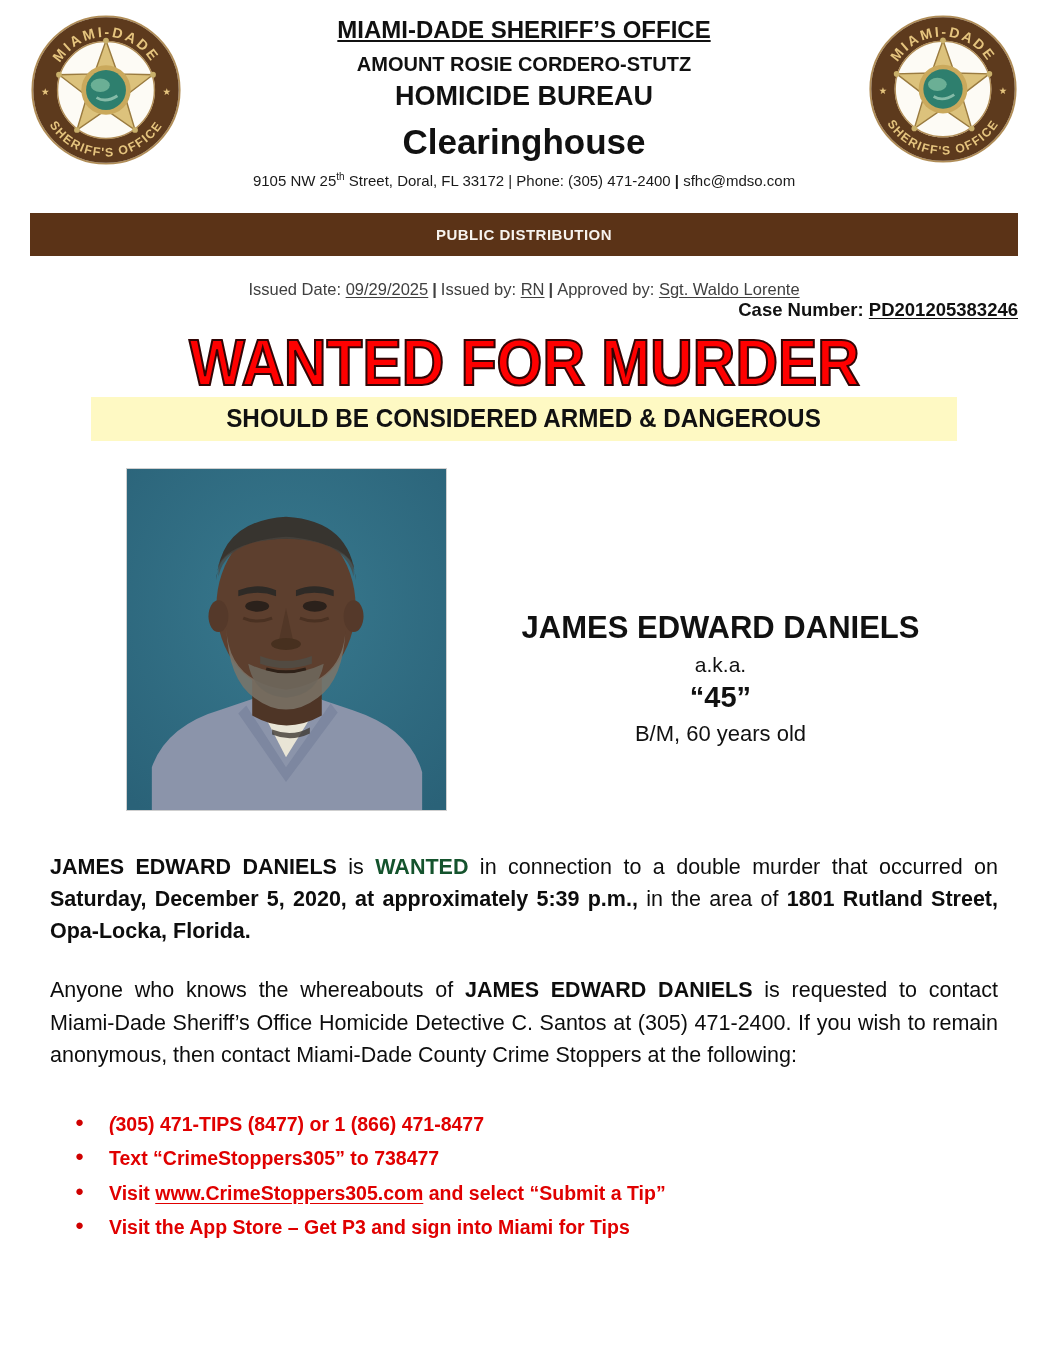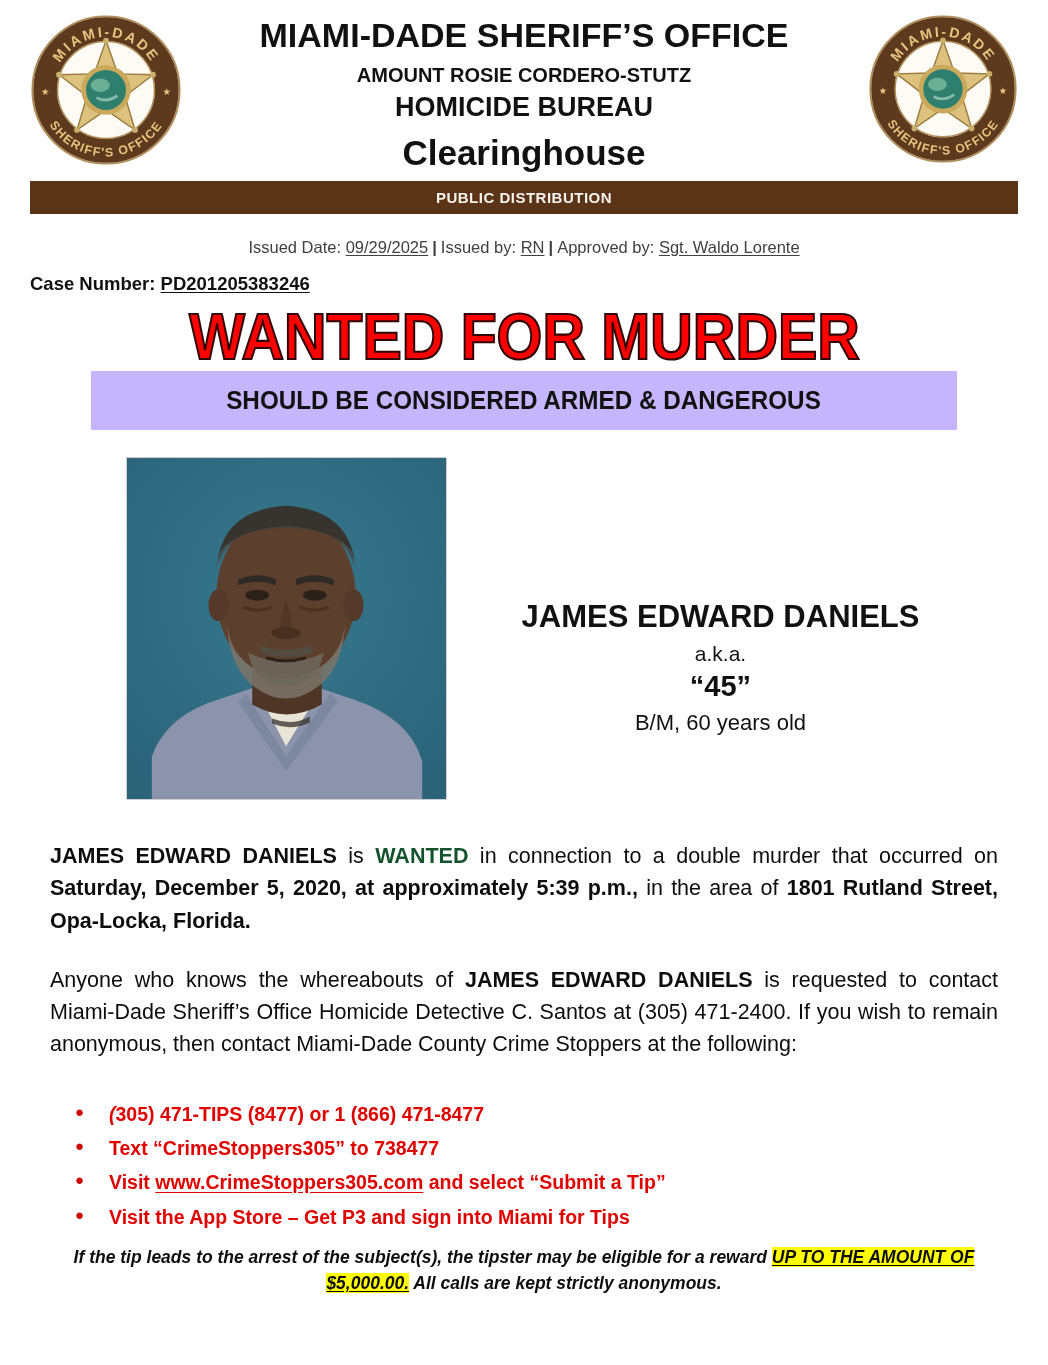--- a/index.html
+++ b/index.html
@@ -10,55 +10,55 @@
     color: #111;
     overflow: hidden;
   }
   .page { width: 1048px; height: 1365px; padding: 12px 30px 0 30px; background: #fff; }
 
   
   .header-row { display: flex; align-items: flex-start; }
   .badge-wrap { width: 158px; flex: 0 0 158px; padding-top: 2px; }
   .badge-wrap.right { display: flex; justify-content: flex-end; }
   .header-center { flex: 1; text-align: center; padding-top: 4px; }
-  .office-title  { font-size: 34px; font-weight: bold; letter-spacing: 0px; line-height: 1.15; }
+  .office-title  { font-size: 24px; font-weight: bold; letter-spacing: 0px; line-height: 1.15; text-decoration: underline; }
   .sheriff-line  { font-size: 20px; font-weight: bold; margin-top: 9px; }
   .bureau-line   { font-size: 27px; font-weight: bold; margin-top: 5px; }
   .unit-line     { font-size: 35px; font-weight: bold; margin-top: 10px; }
   .address-line  { font-size: 15px; margin-top: 9px; color: #1a1a1a; }
   .address-line sup { font-size: 10px; }
   .address-line .bold-pipe { font-weight: bold; }
 
   
   .dist-bar {
-    margin-top: 8px; height: 33px; background: #5b3317;
+    margin-top: 24px; height: 43px; background: #5b3317;
     display: flex; align-items: center; justify-content: center;
   }
   .dist-bar span { color: #f7f3ee; font-weight: bold; font-size: 15px; letter-spacing: 0.5px; }
 
   
   .meta-line1 { margin-top: 24px; text-align: center; font-size: 16.5px; color: #404040; }
   .meta-line1 .u { text-decoration: underline; text-underline-offset: 2px; }
   .meta-line1 .sep { padding: 0 4px; font-weight: bold; }
-  .meta-line2 { margin-top: 16px; text-align: left; font-size: 18.5px; font-weight: bold; }
+  .meta-line2 { margin-top: 0; text-align: right; font-size: 18.5px; font-weight: bold; }
   .meta-line2 .u { text-decoration: underline; text-underline-offset: 2px; }
 
   
   .headline-wrap { margin-top: 10px; text-align: center; }
   .headline {
     display: inline-block;
     font-size: 64px; font-weight: bold; line-height: 1.0;
     color: #ff0000;
     -webkit-text-stroke: 2.2px #310505;
     text-shadow: 0 0 1px #310505;
     transform: scaleX(0.92); transform-origin: center;
     letter-spacing: 0px; white-space: nowrap;
   }
   .warning-banner {
-    margin: 2px auto 0 auto; width: 866px; height: 59px; background: #c4b5fd;
+    margin: 2px auto 0 auto; width: 866px; height: 44px; background: #fef9c3;
     display: flex; align-items: center; justify-content: center;
   }
   .warning-banner span {
     font-size: 25px; font-weight: bold; color: #111;
     transform: scaleX(0.97); white-space: nowrap; letter-spacing: 0px;
   }
 
   
   .subject-row { margin-top: 27px; display: flex; }
   .photo-frame {
@@ -139,20 +139,21 @@
         <ellipse cx="74" cy="75" rx="10" ry="7" fill="#8cc9ab" opacity="0.65"></ellipse>
         <path d="M 70,88 Q 80,94 92,86" stroke="#bfe3cf" stroke-width="3" fill="none" opacity="0.6"></path>
       </svg>
     </div>
 
     <div class="header-center">
       <div class="office-title">MIAMI-DADE SHERIFF’S OFFICE</div>
       <div class="sheriff-line">AMOUNT ROSIE CORDERO-STUTZ</div>
       <div class="bureau-line">HOMICIDE BUREAU</div>
       <div class="unit-line">Clearinghouse</div>
+      <div class="address-line"><span>9105 NW 25</span><sup>th</sup><span> Street, Doral, FL 33172 |  Phone: (305) 471-2400 </span><span class="bold-pipe">|</span><span> sfhc@mdso.com</span></div>
     </div>
 
     <div class="badge-wrap right">
       <svg width="150" height="150" viewBox="0 0 160 160">
         <circle cx="80" cy="80" r="77.5" fill="#fdfbf5" stroke="#b08d57" stroke-width="2"></circle>
         <circle cx="80" cy="80" r="64" fill="none" stroke="#5d3a1d" stroke-width="25"></circle>
         <circle cx="80" cy="80" r="51" fill="#fdfbf5" stroke="#b08d57" stroke-width="1.5"></circle>
         <defs>
           <path id="arcTopR" d="M 24,80 A 56,56 0 0 1 136,80"></path>
           <path id="arcBotR" d="M 10,80 A 70,70 0 0 0 150,80"></path>
@@ -249,15 +250,14 @@
 
   <p class="body-para para-2"><span>Anyone who knows the whereabouts of </span><span class="b">JAMES EDWARD DANIELS</span><span> is requested to contact Miami-Dade Sheriff’s Office Homicide Detective C. Santos at (305) 471-2400. If you wish to remain anonymous, then contact Miami-Dade County Crime Stoppers at the following:</span></p>
 
   <ul class="tips-list">
     <li><span class="ital">(</span><span>305) 471-TIPS (8477) or 1 (866) 471-8477</span></li>
     <li><span>Text “CrimeStoppers305” to 738477</span></li>
     <li><span>Visit </span><span class="u">www.CrimeStoppers305.com</span><span> and select “Submit a Tip”</span></li>
     <li><span>Visit the App Store – Get P3 and sign into Miami for Tips</span></li>
   </ul>
 
-  <p class="footer-note"><span>If the tip leads to the arrest of the subject(s), the tipster may be eligible for a reward </span><span class="hl">UP TO THE AMOUNT OF $5,000.00.</span><span> All calls are kept strictly anonymous.</span></p>
 
 </div>
 
 </body></html>

